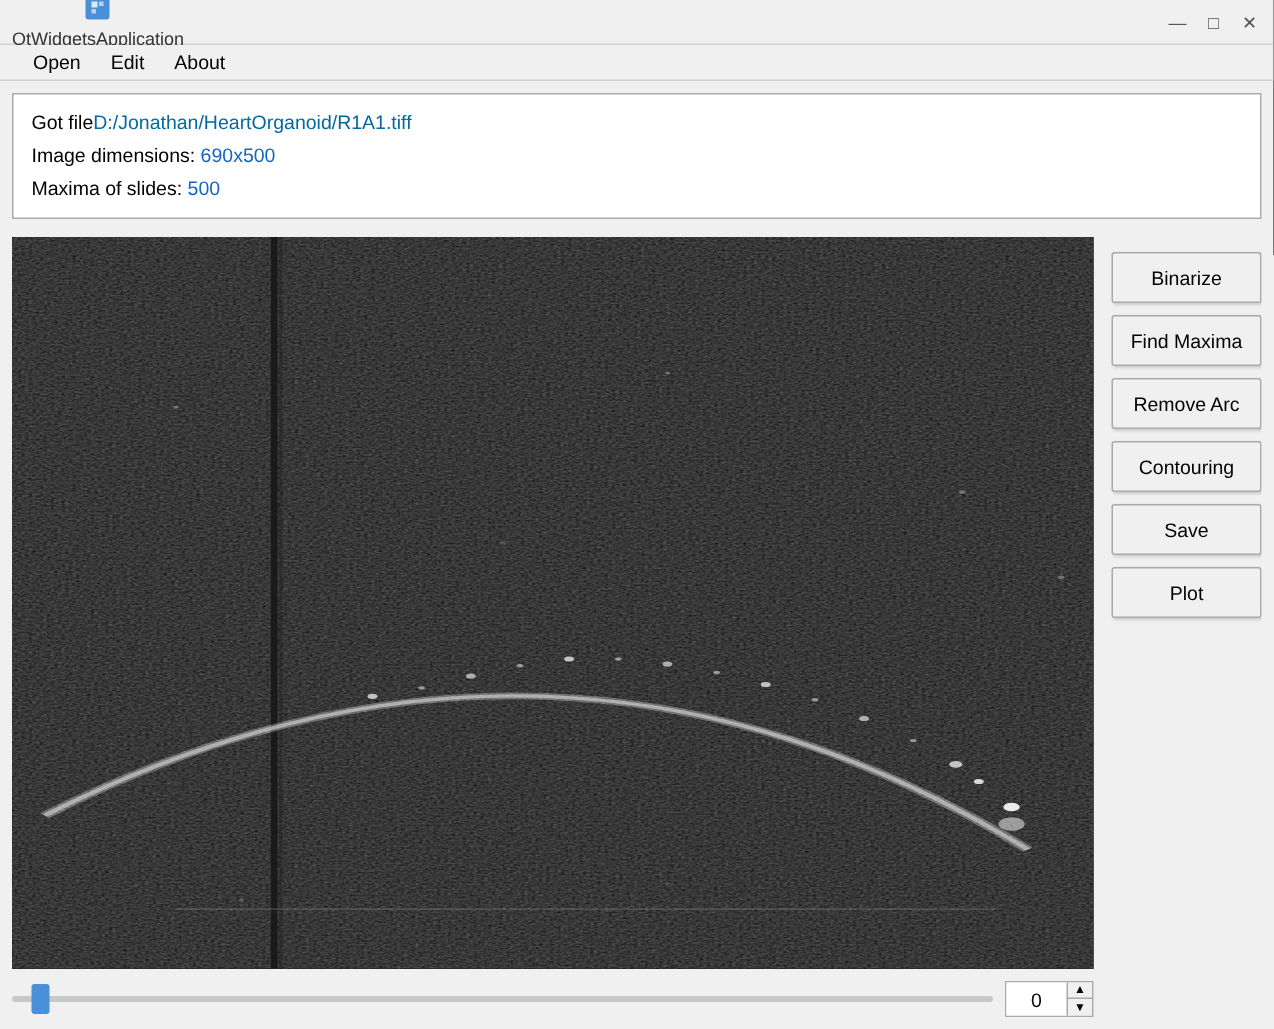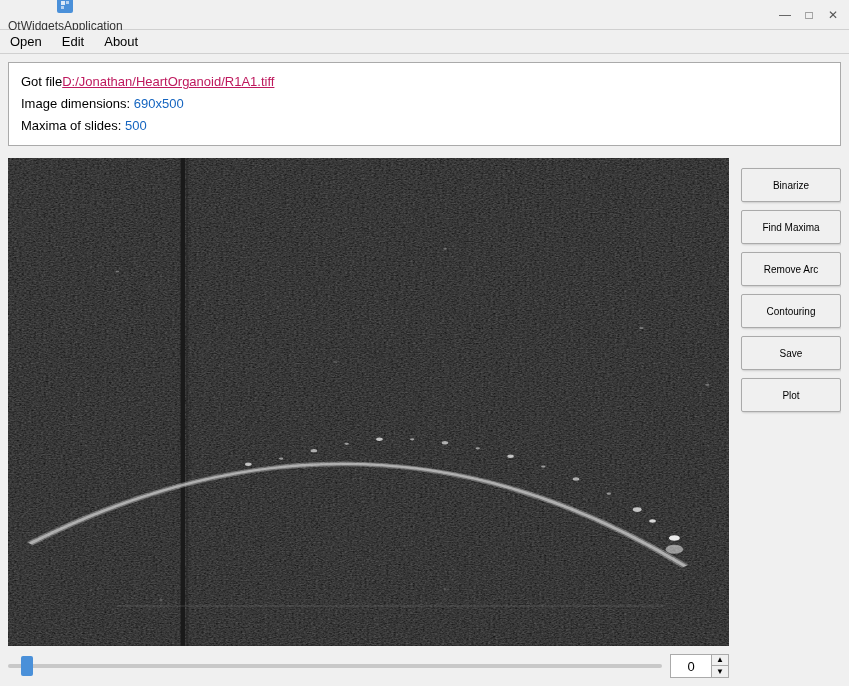--- a/index.html
+++ b/index.html
@@ -60,21 +60,21 @@
       justify-content: center;
       font-size: 12px;
       color: #555;
     }
 
     
     .menu-bar {
       height: 24px;
       display: flex;
       align-items: center;
-      padding: 0 0;
+      padding: 0 12px;
       background: #f0f0f0;
       border-bottom: 1px solid #d0d0d0;
       flex-shrink: 0;
     }
     .menu-item {
       padding: 2px 10px;
       cursor: pointer;
       font-size: 13px;
       color: #000;
       border-radius: 2px;
@@ -204,21 +204,21 @@
       padding-top: 10px;
       flex-shrink: 0;
     }
     .action-btn {
       width: 100%;
       height: 34px;
       background: #f0f0f0;
       border: 1px solid #aaa;
       border-radius: 2px;
       cursor: pointer;
-      font-size: 10px;
+      font-size: 13px;
       color: #000;
       display: flex;
       align-items: center;
       justify-content: center;
       box-shadow: 1px 1px 2px rgba(0,0,0,0.15);
     }
   </style>
 </head>
 <body>
 
@@ -244,21 +244,21 @@
 <div class="menu-bar">
   <div class="menu-item">Open</div>
   <div class="menu-item">Edit</div>
   <div class="menu-item">About</div>
 </div>
 
 <div class="main-content">
 
   <div class="info-box">
     <div class="info-line">
-      <span>Got file</span><span style="color:#be185d;text-decoration:underline;">D:/Jonathan/HeartOrganoid/R1A1.tiff</span>
+      <span>Got file</span><span style="color:#0369a1;">D:/Jonathan/HeartOrganoid/R1A1.tiff</span>
     </div>
     <div class="info-line">
       <span>Image dimensions: </span><span style="color:#1565c0;">690x500</span>
     </div>
     <div class="info-line">
       <span>Maxima of slides: </span><span style="color:#1565c0;">500</span>
     </div>
   </div>
 
   <div class="content-area">

